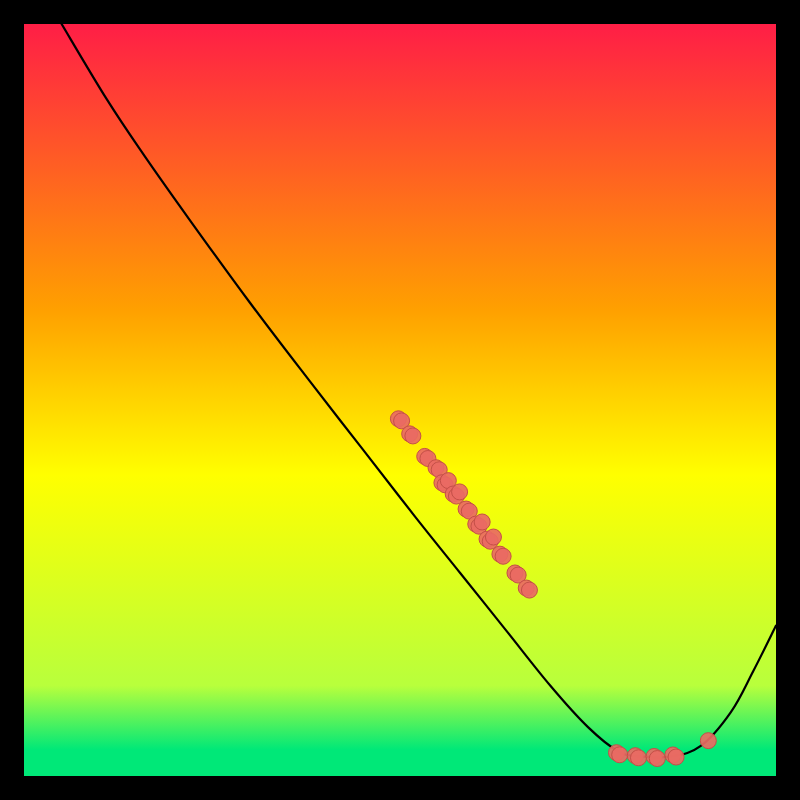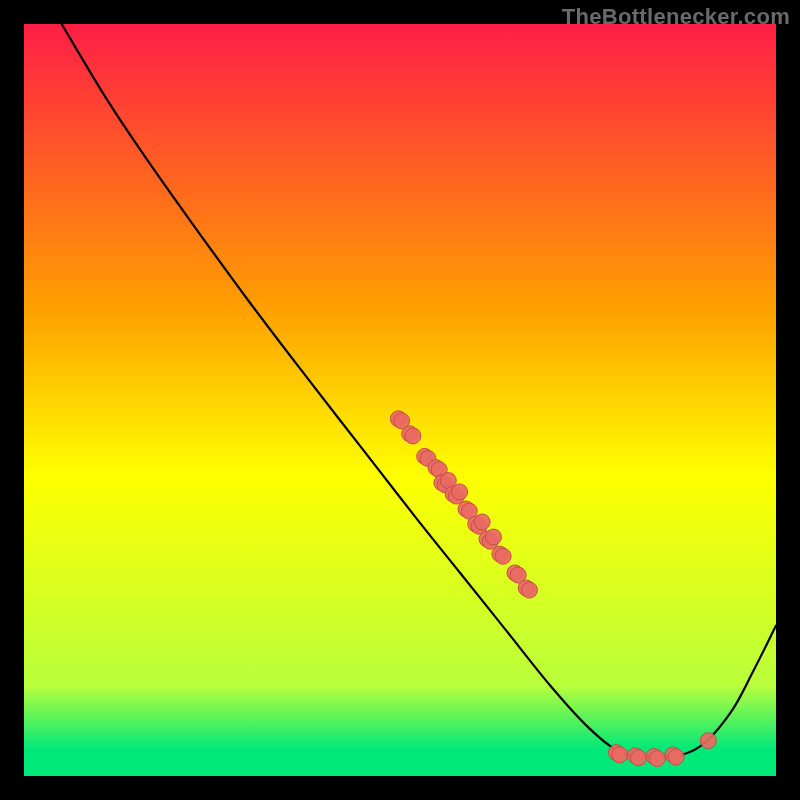--- a/index.html
+++ b/index.html
@@ -33,21 +33,20 @@
     top: 24px;
     width: 752px;
     height: 752px;
   }
   svg { display: block; }
 </style>
 </head>
 <body>
 
 <div class="stage">
-  <div class="attribution">TheBottlenecker.com</div>
 
   <div class="plot">
     <svg id="chart-svg" width="752" height="752" viewBox="0 0 752 752">
         <defs>
           <linearGradient id="bg" x1="0" y1="0" x2="0" y2="1">
             <stop offset="0%" stop-color="#ff1e46"></stop>
             <stop offset="38%" stop-color="#ffa000"></stop>
             <stop offset="60%" stop-color="#ffff00"></stop>
             <stop offset="88%" stop-color="#b8ff3c"></stop>
             <stop offset="96.5%" stop-color="#00e878"></stop>

